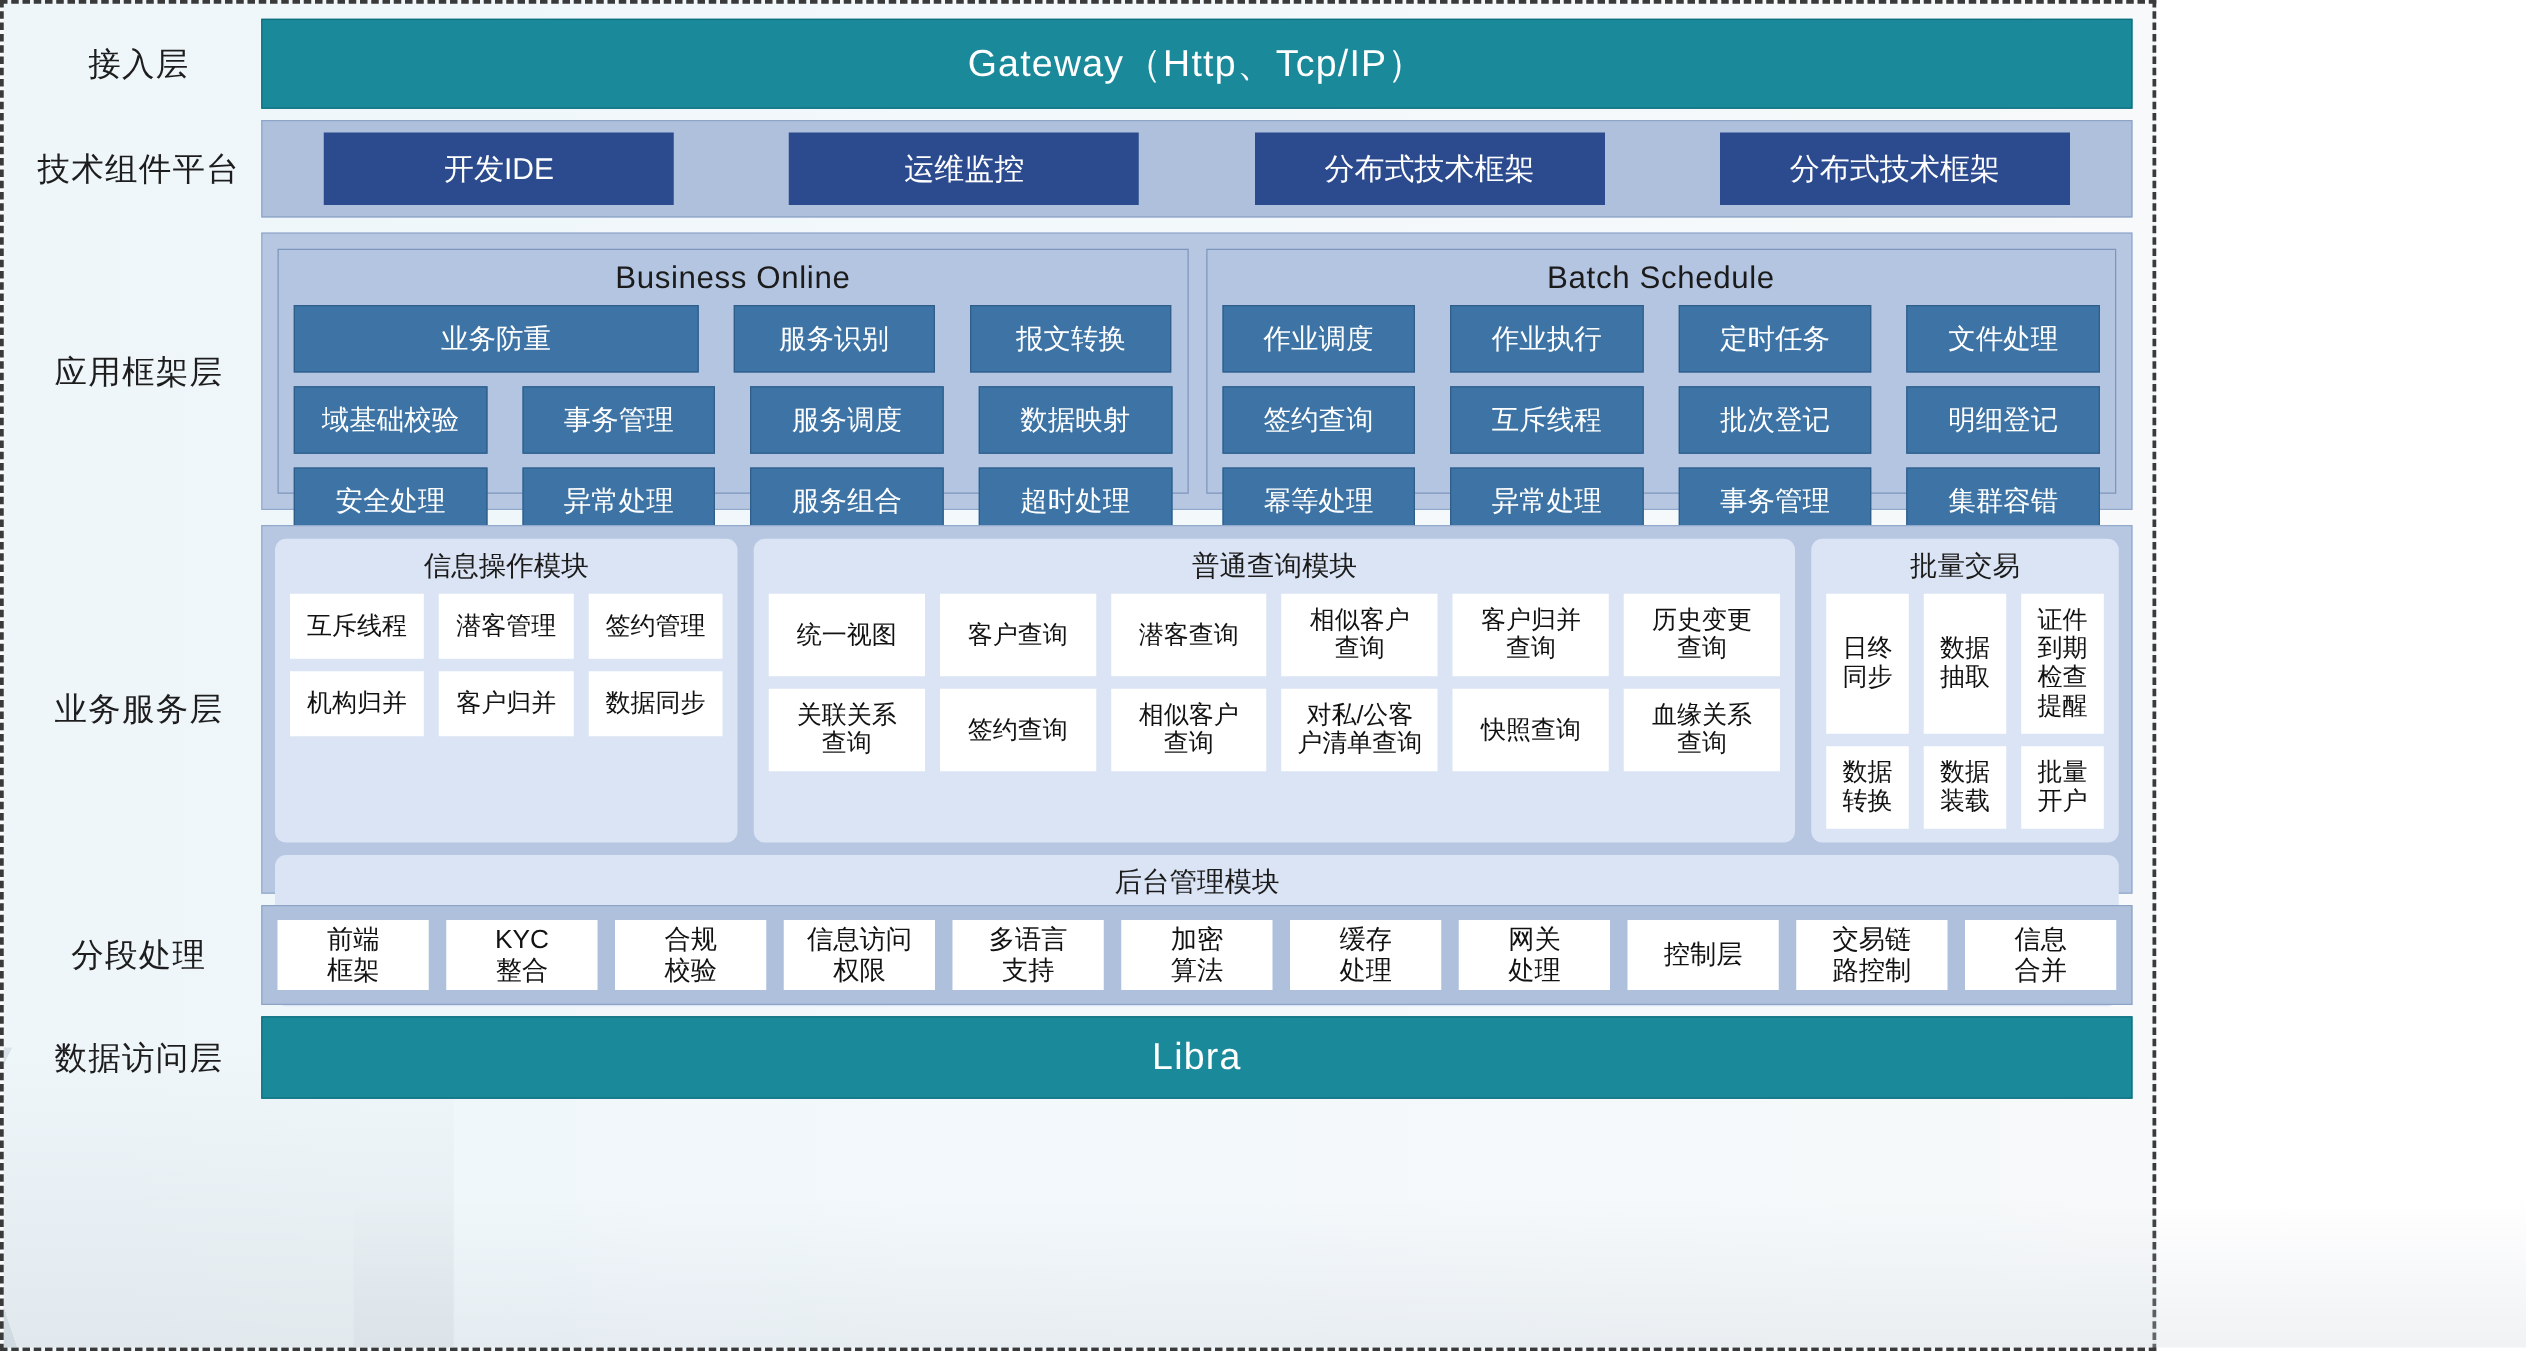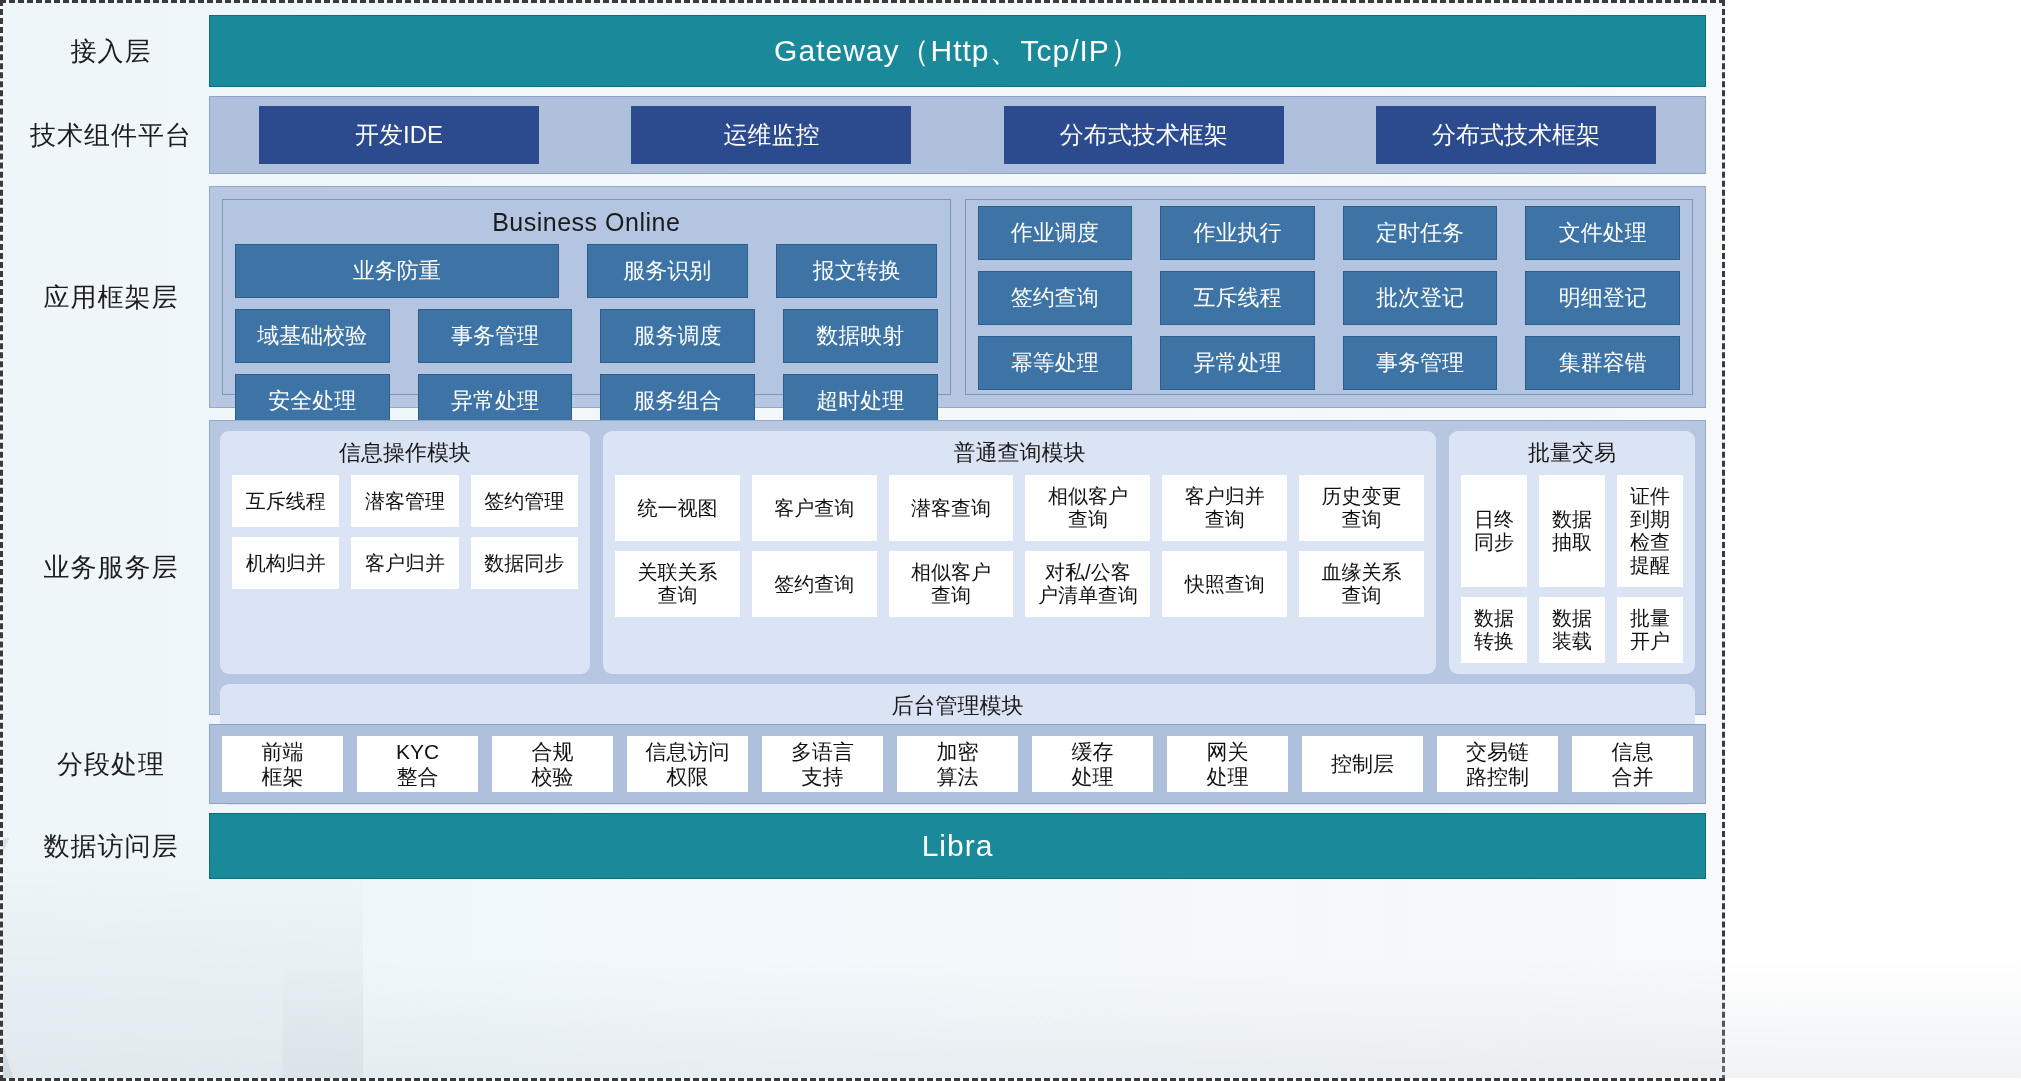--- a/index.html
+++ b/index.html
@@ -191,20 +191,21 @@
             </div>
             <div class="grid-row">
               <div class="cell-blue">安全处理</div>
               <div class="cell-blue">异常处理</div>
               <div class="cell-blue">服务组合</div>
               <div class="cell-blue">超时处理</div>
             </div>
           </div>
 
           <div class="panel">
+            <div class="panel-title">Batch Schedule</div>
             <div class="grid-row">
               <div class="cell-blue">作业调度</div>
               <div class="cell-blue">作业执行</div>
               <div class="cell-blue">定时任务</div>
               <div class="cell-blue">文件处理</div>
             </div>
             <div class="grid-row">
               <div class="cell-blue">签约查询</div>
               <div class="cell-blue">互斥线程</div>
               <div class="cell-blue">批次登记</div>

